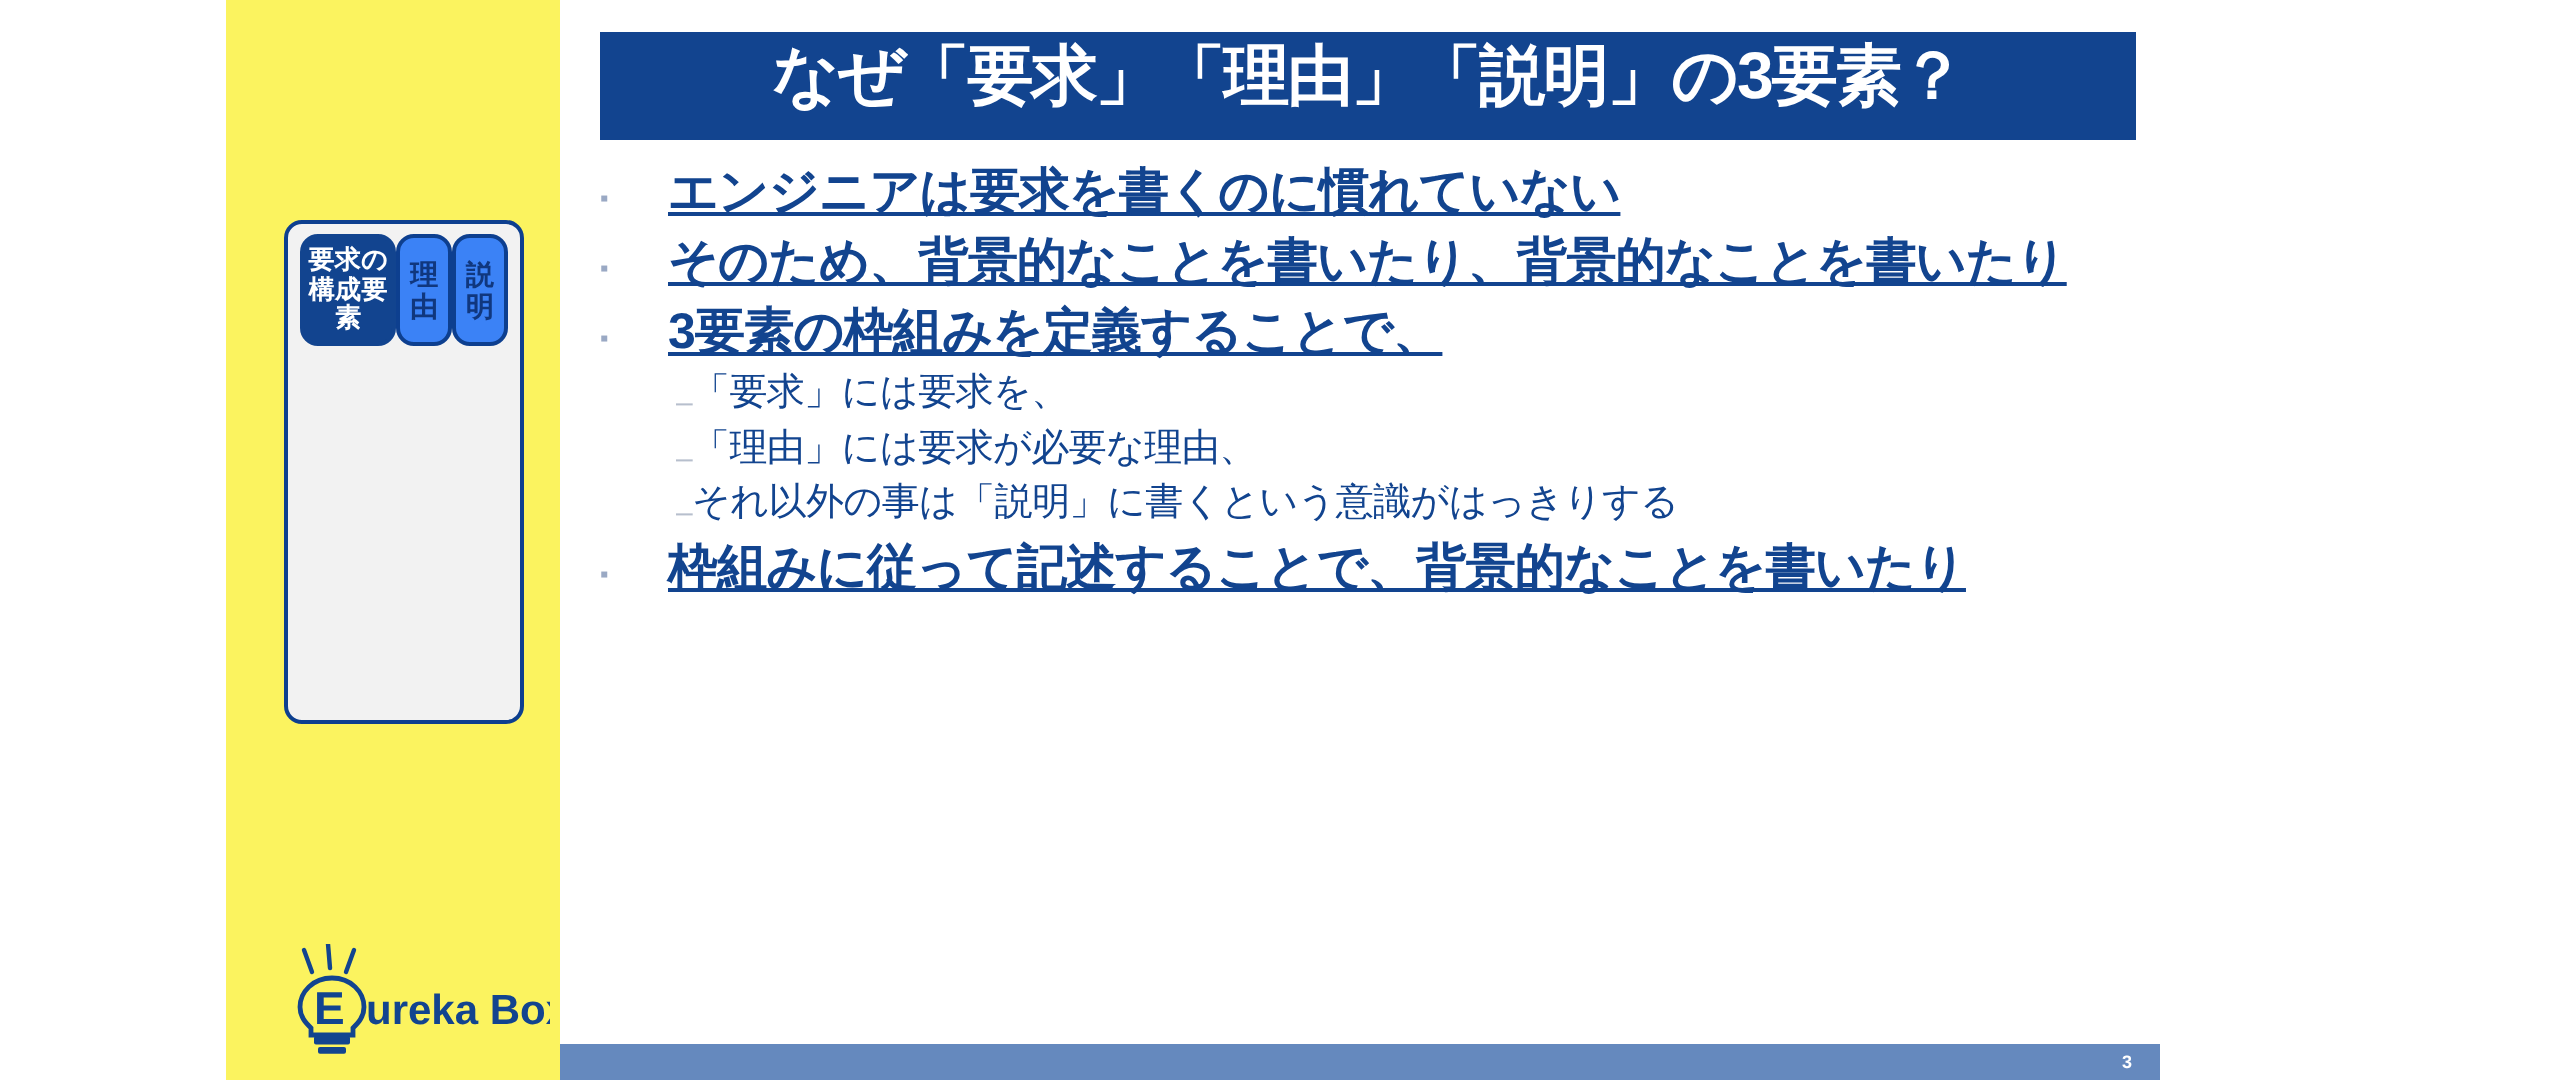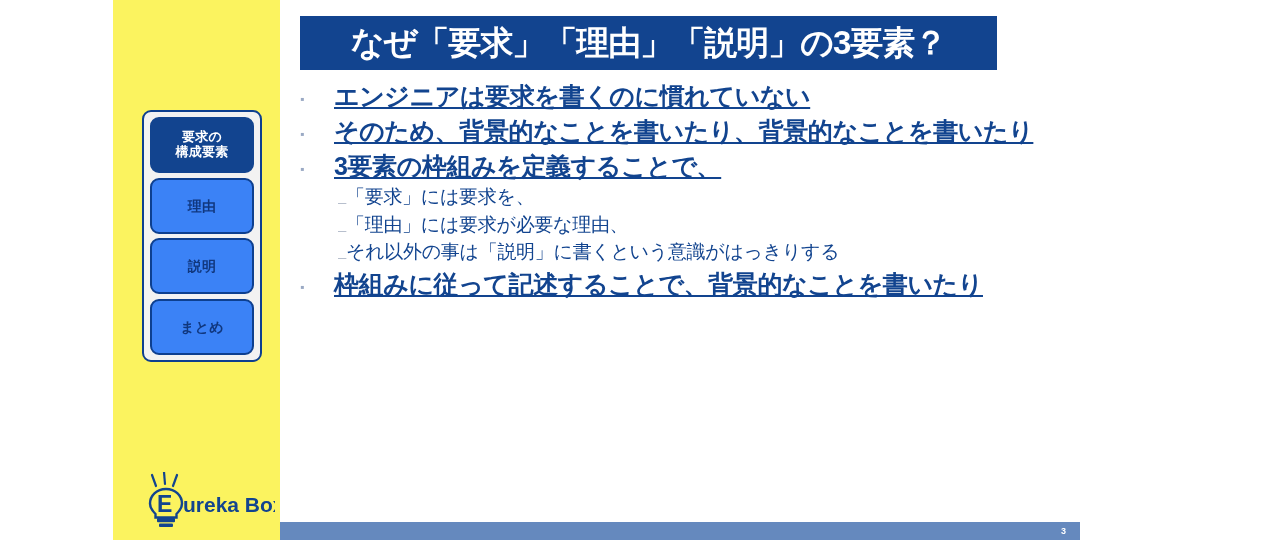--- a/index.html
+++ b/index.html
@@ -37,21 +37,21 @@
     left: 142px;
     top: 110px;
     width: 120px;
     height: 252px;
     background: #f2f2f2;
     border: 2px solid #0d3f8f;
     border-radius: 9px;
     box-sizing: border-box;
     padding: 5px 6px;
     display: flex;
-    flex-direction: column;
+    flex-direction: row;
     justify-content: space-between;
   }
   .nav-item {
     height: 56px;
     border: 2px solid #0d3f8f;
     border-radius: 9px;
     background: #3b82f6;
     color: #10377e;
     box-sizing: border-box;
     display: flex;
@@ -77,25 +77,25 @@
     top: 472px;
     width: 135px;
     height: 58px;
   }
 
   
   .title-bar {
     position: absolute;
     left: 300px;
     top: 16px;
-    width: 697px;
+    width: 768px;
     height: 54px;
     background: #12448f;
     display: flex;
-    align-items: center;
+    align-items: flex-start;
     justify-content: center;
   }
   .title-text {
     color: #ffffff;
     font-size: 33px;
     font-weight: 700;
     letter-spacing: -1px;
     white-space: nowrap;
   }
 
@@ -194,23 +194,20 @@
 
   <div class="nav-card">
     <div class="nav-item active">
       <span>要求の<br>構成要素</span>
     </div>
     <div class="nav-item">
       <span>理由</span>
     </div>
     <div class="nav-item">
       <span>説明</span>
-    </div>
-    <div class="nav-item">
-      <span>まとめ</span>
     </div>
   </div>
 
   <div class="logo">
     <svg viewBox="0 0 135 58" width="135" height="58" xmlns="http://www.w3.org/2000/svg">
       <g stroke="#12448f" stroke-width="2.2" stroke-linecap="round" fill="none">
         <line x1="12" y1="3" x2="16" y2="14"></line>
         <line x1="24" y1="0" x2="25" y2="12"></line>
         <line x1="37" y1="3" x2="33" y2="14"></line>
       </g>

